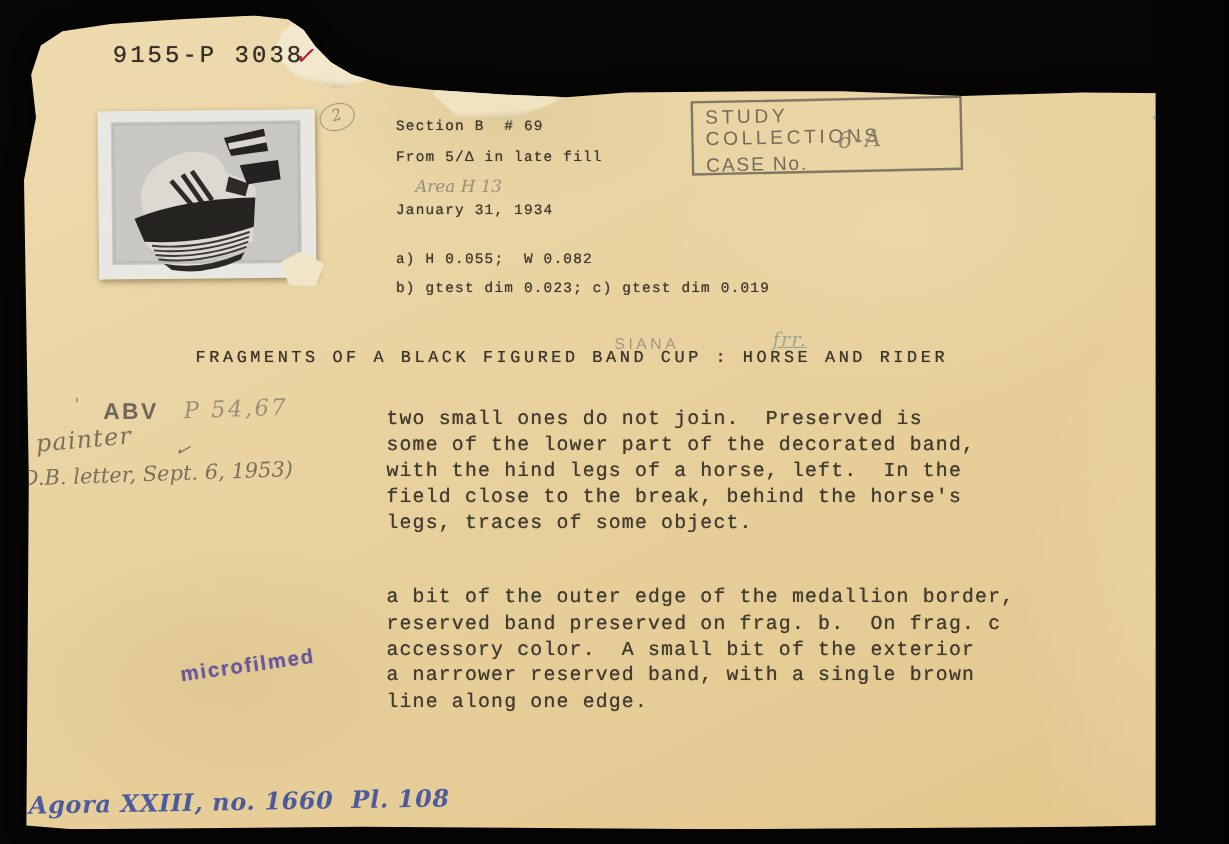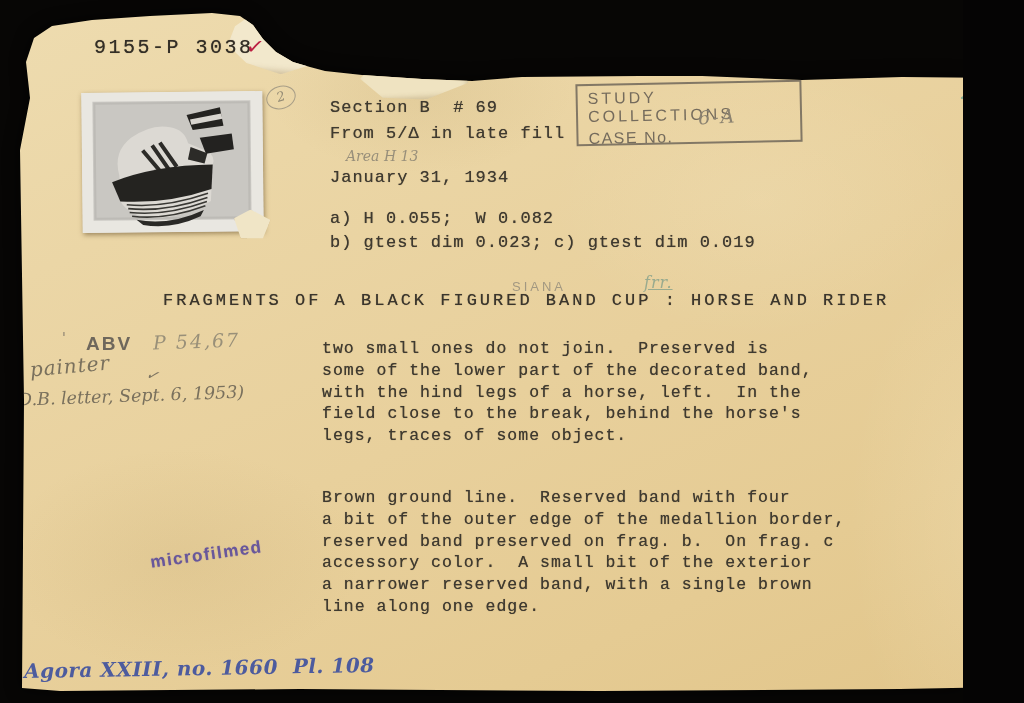--- a/index.html
+++ b/index.html
@@ -21,21 +21,21 @@
     box-shadow:inset -3px -3px 6px rgba(140,110,60,.35);}
   .tear2{left:360px;top:52px;width:108px;height:48px;transform:rotate(-3deg);background:#efe3c1;
     clip-path:polygon(0% 50%,18% 10%,55% 0%,92% 25%,100% 70%,60% 100%,20% 92%);
     box-shadow:inset -2px -3px 5px rgba(140,110,60,.3);}
   .tear3{left:233px;top:210px;width:36px;height:30px;transform:rotate(12deg);background:#f0e5c6;
     clip-path:polygon(0% 40%,40% 0%,100% 20%,90% 85%,30% 100%);
     box-shadow:0 1px 2px rgba(120,90,40,.4);}
   .crease{position:absolute;left:295px;top:58px;width:190px;height:3px;transform:rotate(7deg);
     background:linear-gradient(90deg,rgba(110,85,40,.45),rgba(110,85,40,.1));border-radius:2px;}
 
-  .type{position:absolute;color:#3f3a30;white-space:pre;letter-spacing:1px;font-size:17px;
+  .type{position:absolute;color:#3f3a30;white-space:pre;letter-spacing:1px;font-size:12px;
         text-shadow:0 0 .7px rgba(55,48,38,.75);}
   .catalog{left:94px;top:36px;font-size:20px;letter-spacing:2.5px;color:#332e26;}
   .redcheck{position:absolute;left:246px;top:34px;color:#bb1f42;font-size:22px;
             transform:rotate(8deg);font-family:"DejaVu Serif",serif;text-shadow:none;}
 
   .photo{position:absolute;left:82px;top:92px;width:181px;height:140px;background:#e9e7e1;
          transform:rotate(-.6deg);box-shadow:1px 2px 5px rgba(90,65,30,.55);}
   .circled2{position:absolute;left:266px;top:86px;width:28px;height:21px;border:1.5px solid #a89e87;
     border-radius:50%;transform:rotate(-18deg);color:#938a74;font-size:13px;line-height:20px;
     text-align:center;font-family:"DejaVu Serif",serif;font-style:italic;}
@@ -46,21 +46,21 @@
   .stampbox .l1{font-size:16px;letter-spacing:3px;}
   .stampbox .l2{font-size:16px;letter-spacing:1.5px;margin-top:4px;}
   .casevalue{position:absolute;left:120px;top:22px;color:#8b8270;font-size:19px;
     font-family:"DejaVu Serif",serif;font-style:italic;letter-spacing:2px;transform:rotate(-2deg);}
   .greenmark{position:absolute;left:958px;top:76px;opacity:.8;}
 
   .title-annot{position:absolute;font-family:"DejaVu Serif",serif;font-style:italic;text-shadow:none;}
   .siana{left:512px;top:279px;color:#9b927e;font-size:13px;letter-spacing:3px;font-style:normal;font-family:"Liberation Sans",sans-serif;opacity:.9;}
   .frr{left:644px;top:273px;color:#8ba48c;font-size:16px;text-decoration:underline;opacity:.85;}
 
-  .title{left:163px;top:291px;font-size:17px;letter-spacing:3px;color:#3a352c;}
+  .title{left:163px;top:291px;font-size:14px;letter-spacing:3px;color:#3a352c;}
 
   .hand{position:absolute;font-family:"DejaVu Serif",serif;font-style:italic;color:#79705d;text-shadow:none;white-space:pre;}
   .abv{left:86px;top:333px;font-family:"Liberation Sans",sans-serif;font-style:normal;font-weight:bold;
        font-size:19px;letter-spacing:2px;color:#6e675c;}
   .abvtick{left:62px;top:330px;font-size:14px;color:#8a8170;}
   .p5467{left:153px;top:330px;font-size:19px;letter-spacing:2px;color:#999079;transform:rotate(-2deg);}
   .cpainter{left:6px;top:355px;font-size:20px;letter-spacing:1px;transform:rotate(-5deg);}
   .paintercheck{left:146px;top:366px;font-size:15px;transform:rotate(15deg);color:#7d7461;}
   .jdb{left:0px;top:386px;font-size:17.5px;transform:rotate(-2deg);}
 
@@ -148,21 +148,20 @@
 
       <div class="para" style="top:338px;">
         <div class="ln">two small ones do not join.  Preserved is</div>
         <div class="ln">some of the lower part of the decorated band,</div>
         <div class="ln">with the hind legs of a horse, left.  In the</div>
         <div class="ln">field close to the break, behind the horse's</div>
         <div class="ln">legs, traces of some object.</div>
       </div>
 
       <div class="para" style="top:487px;">
-        <div class="ln">Brown ground line.  Reserved band with four</div>
         <div class="ln">a bit of the outer edge of the medallion border,</div>
         <div class="ln">reserved band preserved on frag. b.  On frag. c</div>
         <div class="ln">accessory color.  A small bit of the exterior</div>
         <div class="ln">a narrower reserved band, with a single brown</div>
         <div class="ln">line along one edge.</div>
       </div>
 
       <div class="microfilm">microfilmed</div>
       <div class="hand agora">Agora XXIII, no. 1660  Pl. 108</div>
     </div>

